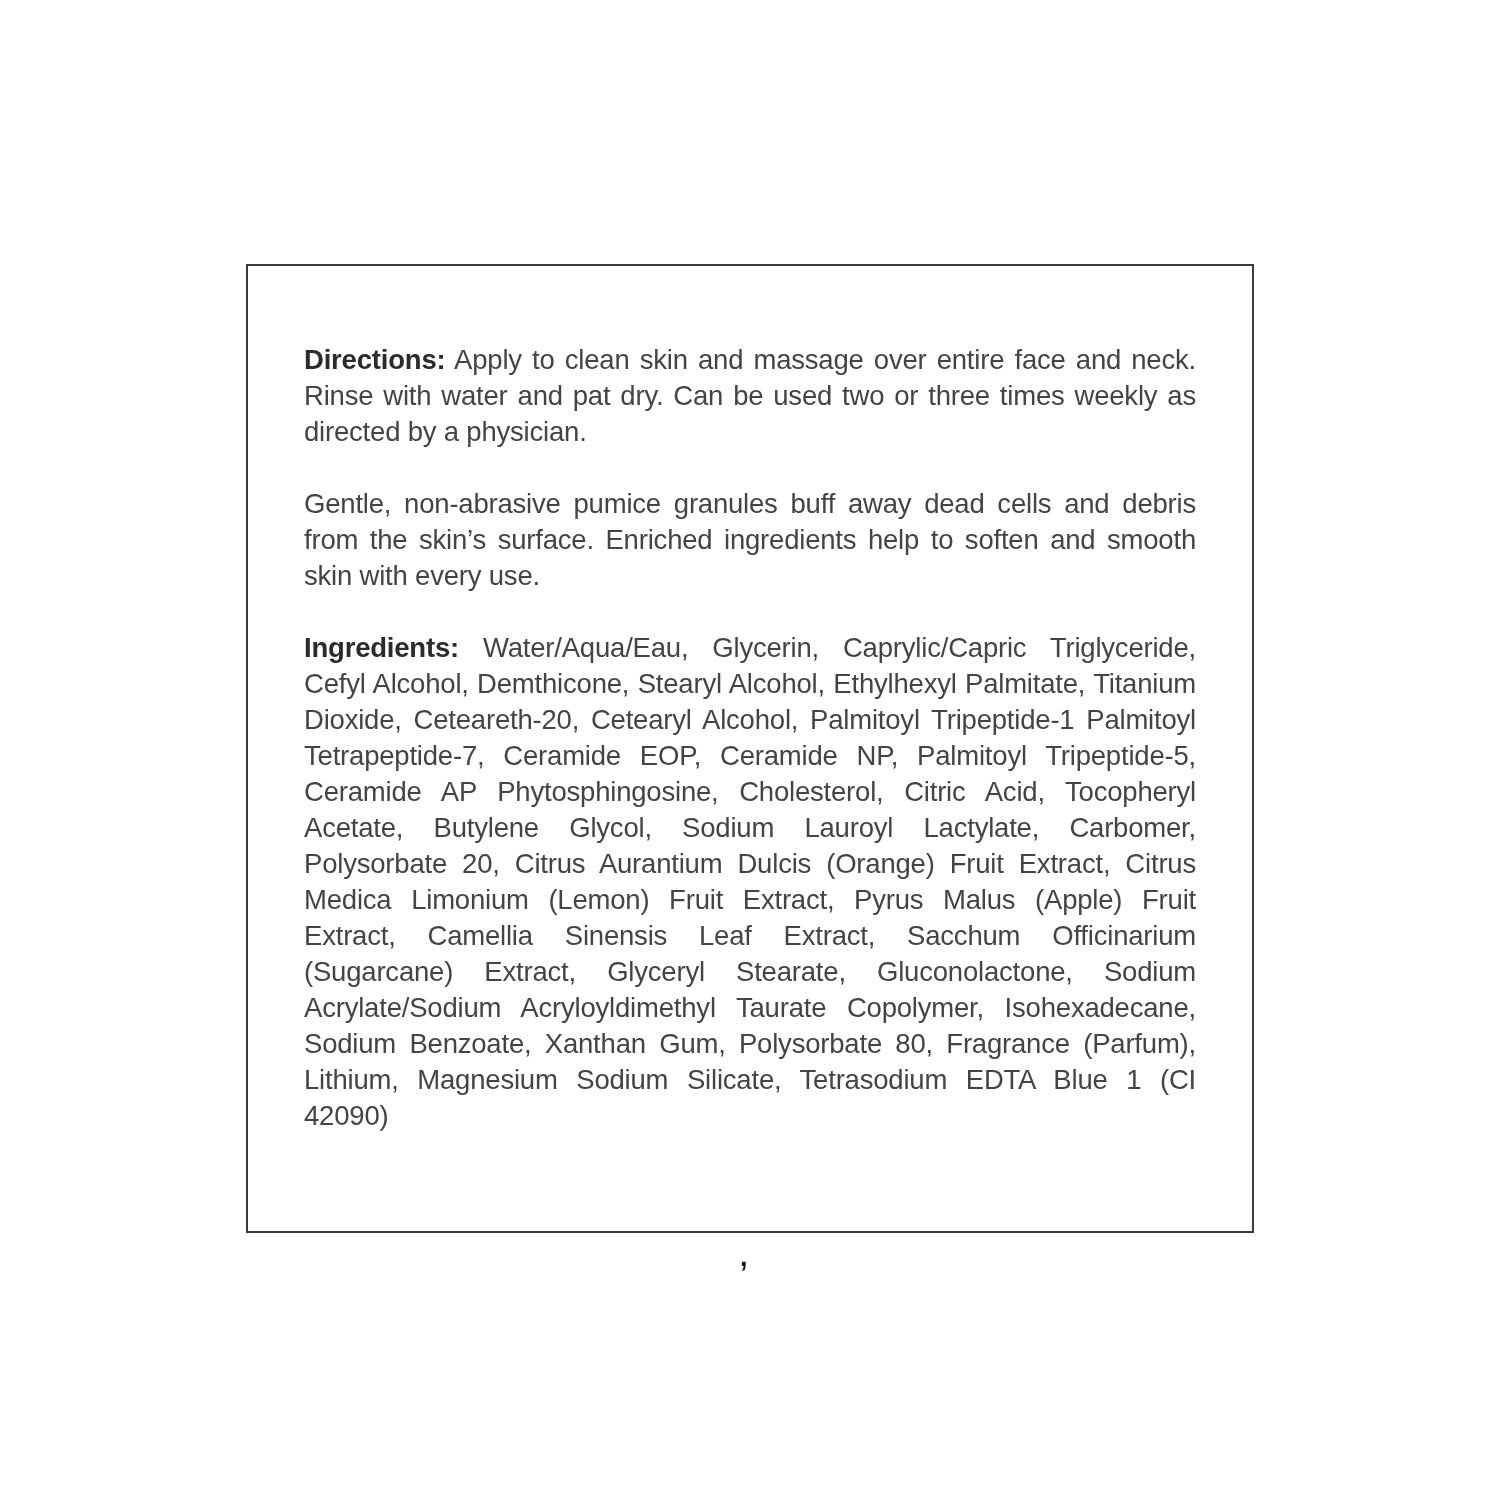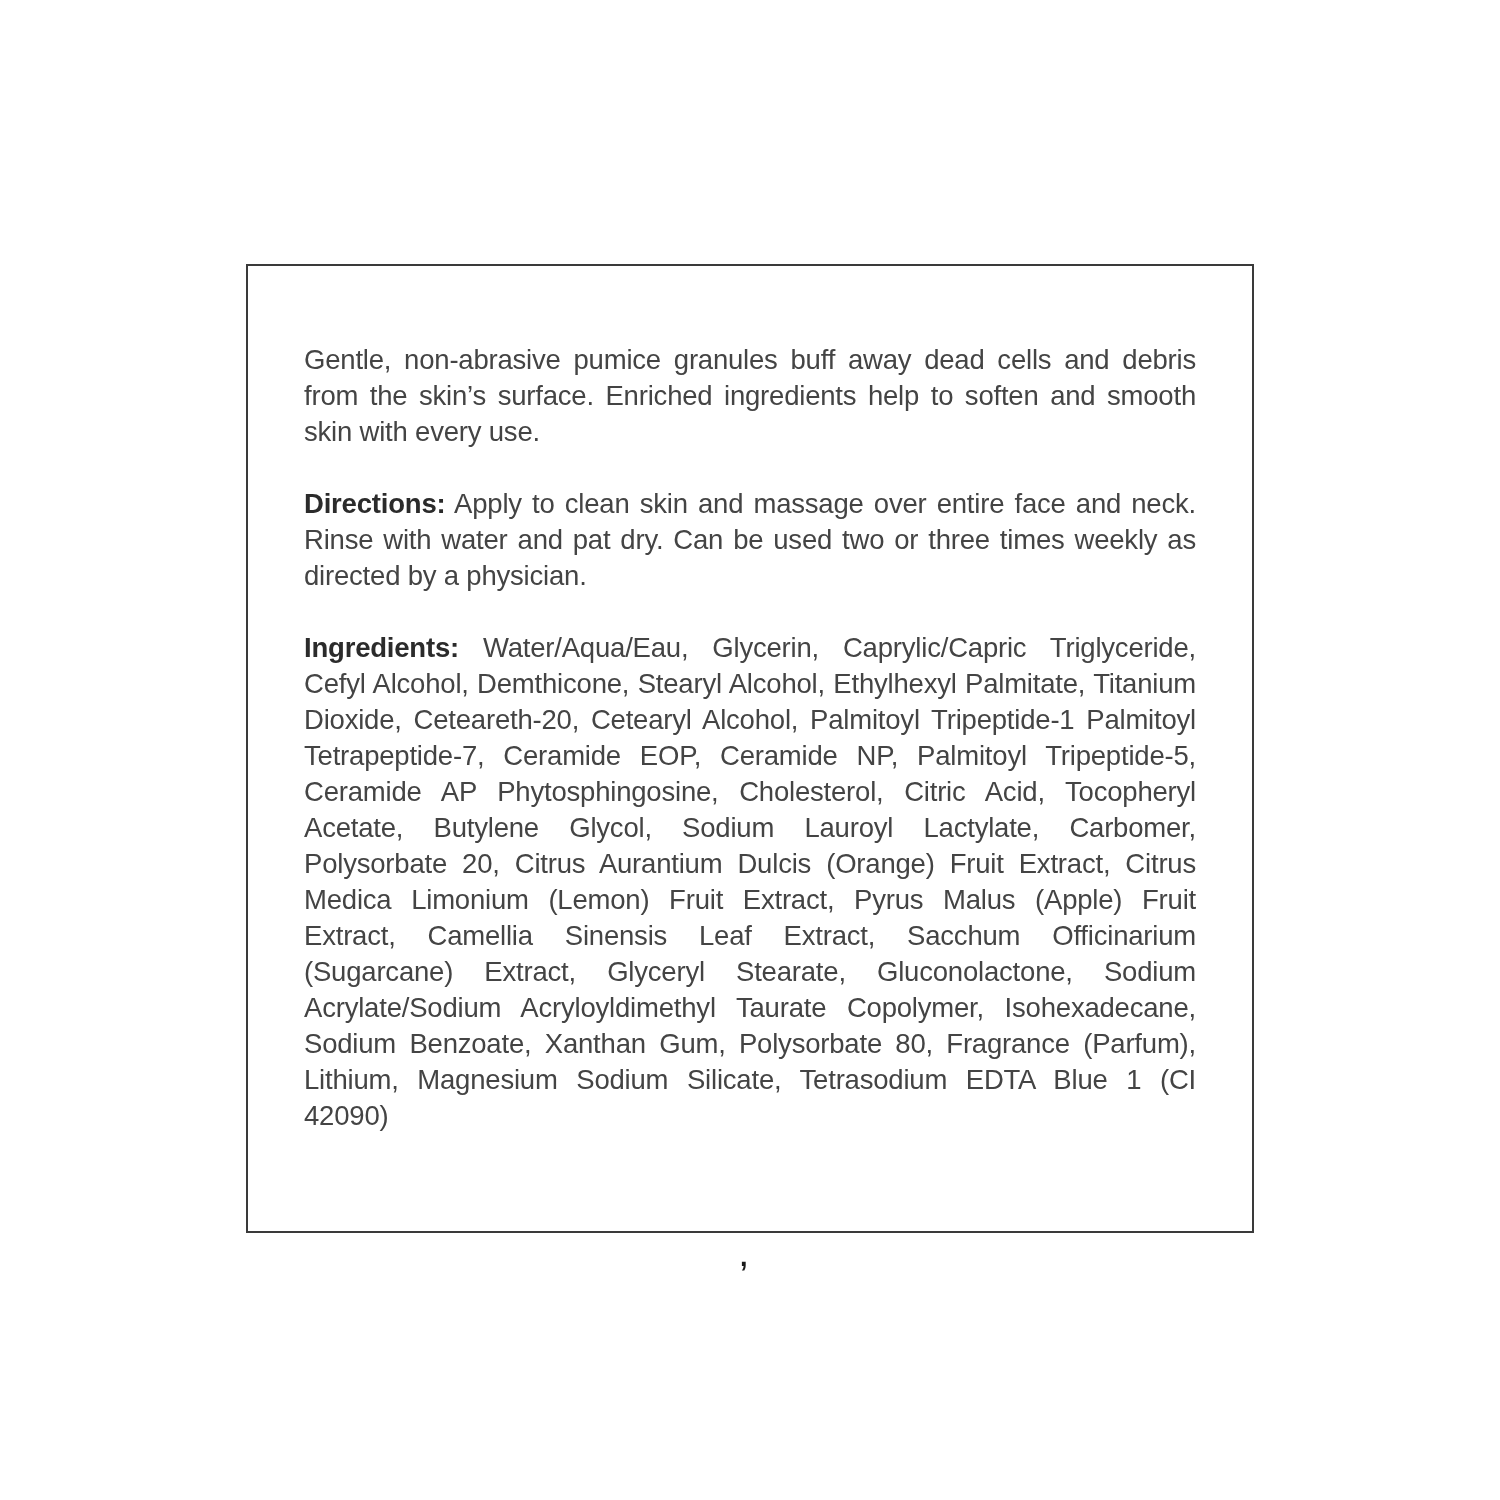--- a/index.html
+++ b/index.html
@@ -62,26 +62,26 @@
 </style>
 </head>
 <body>
 
 <div class="page">
 
   <div class="label-box">
     <div class="label-content">
 
       <p>
-        <span>Gentle, non-abrasive pumice granules buff away dead cells and debris from the skin’s surface. Enriched ingredients help to soften and smooth skin with every use.</span>
+        <span class="heading">Directions:</span>
+        <span>Apply to clean skin and massage over entire face and neck. Rinse with water and pat dry. Can be used two or three times weekly as directed by a physician.</span>
       </p>
 
       <p>
-        <span class="heading">Directions:</span>
-        <span>Apply to clean skin and massage over entire face and neck. Rinse with water and pat dry. Can be used two or three times weekly as directed by a physician.</span>
+        <span>Gentle, non-abrasive pumice granules buff away dead cells and debris from the skin’s surface. Enriched ingredients help to soften and smooth skin with every use.</span>
       </p>
 
       <p>
         <span class="heading">Ingredients:</span>
         <span>Water/Aqua/Eau, Glycerin, Caprylic/Capric Triglyceride, Cefyl Alcohol, Demthicone, Stearyl Alcohol, Ethylhexyl Palmitate, Titanium Dioxide, Ceteareth-20, Cetearyl Alcohol, Palmitoyl Tripeptide-1 Palmitoyl Tetrapeptide-7, Ceramide EOP, Ceramide NP, Palmitoyl Tripeptide-5, Ceramide AP Phytosphingosine, Cholesterol, Citric Acid, Tocopheryl Acetate, Butylene Glycol, Sodium Lauroyl Lactylate, Carbomer, Polysorbate 20, Citrus Aurantium Dulcis (Orange) Fruit Extract, Citrus Medica Limonium (Lemon) Fruit Extract, Pyrus Malus (Apple) Fruit Extract, Camellia Sinensis Leaf Extract, Sacchum Officinarium (Sugarcane) Extract, Glyceryl Stearate, Gluconolactone, Sodium Acrylate/Sodium Acryloyldimethyl Taurate Copolymer, Isohexadecane, Sodium Benzoate, Xanthan Gum, Polysorbate 80, Fragrance (Parfum), Lithium, Magnesium Sodium Silicate, Tetrasodium EDTA Blue 1 (CI 42090)</span>
       </p>
 
     </div>
   </div>
 

